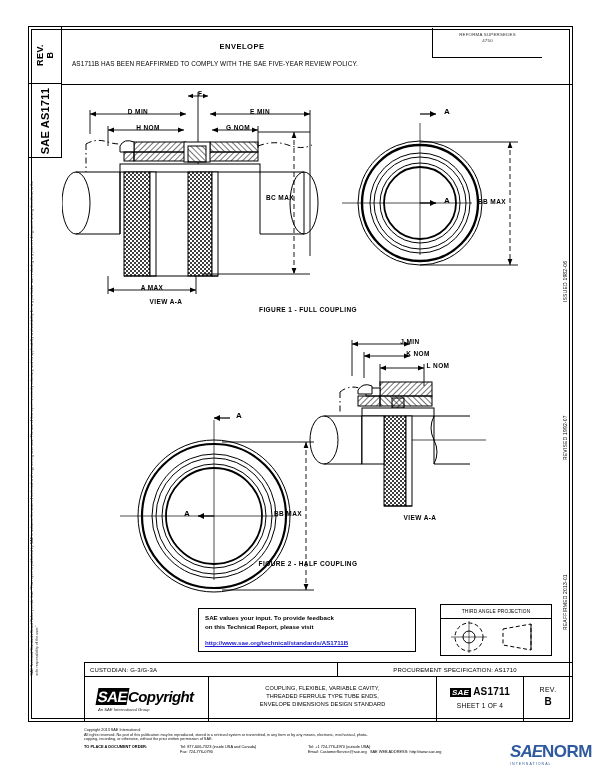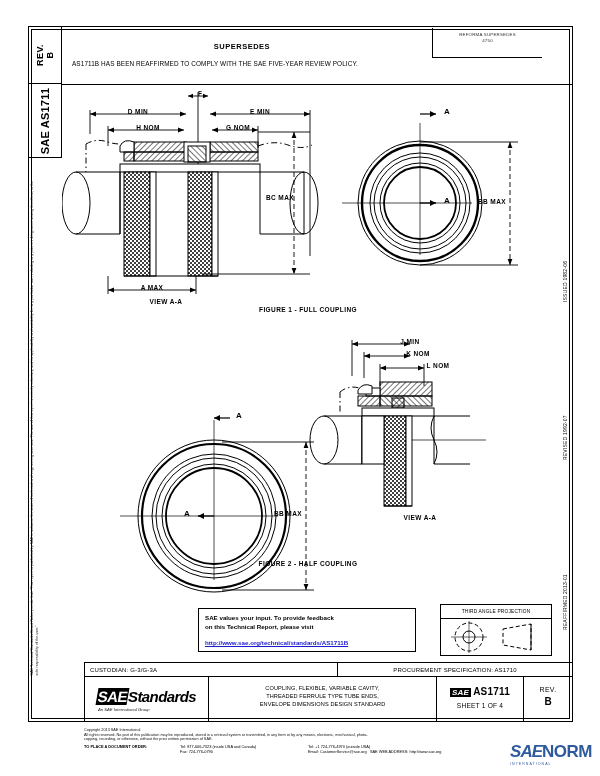--- a/index.html
+++ b/index.html
@@ -130,21 +130,21 @@
   </div>
 
   <div class="disclaimer">SAE Technical Standards Board Rules provide that: "This report is published by SAE to advance the state of technical and engineering sciences. The use of this report is entirely voluntary, and its applicability and suitability for any particular use, including any patent infringement arising therefrom, is the sole responsibility of the user."</div>
 
   <div class="revstrip">
     <div class="item" style="top:112px;left:11px">ISSUED 1982-06</div>
     <div class="item" style="top:270px;left:11px">REVISED 1992-07</div>
     <div class="item" style="top:440px;left:11px">REAFFIRMED 2013-01</div>
   </div>
 
-  <div class="rationale">SUPERSEDES</div>
+  <div class="rationale">ENVELOPE</div>
   <div class="rationale-body">AS1711B HAS BEEN REAFFIRMED TO COMPLY WITH THE SAE FIVE-YEAR REVIEW POLICY.</div>
   <div class="issbox">
     <div>REFORMA SUPERSEDES</div>
     <div>4750</div>
   </div>
   <div class="hdr-line"></div>
 
   <div class="canvas">
     <svg width="489" height="512" viewBox="0 0 489 512">
       <defs>
@@ -379,21 +379,21 @@
   </div>
 
   <div class="tblock">
     <div class="row1">
       <div class="c1">CUSTODIAN: G-3/G-3A</div>
       <div class="c2">PROCUREMENT SPECIFICATION: AS1710</div>
     </div>
     <div class="row2">
       <div class="logo">
         <div class="saelogo">
-          <span class="b">SAE</span><span>Standards</span>
+          <span class="b">SAE</span><span>Copyright</span>
         </div>
         <div class="saesub">An SAE International Group</div>
       </div>
       <div class="mid">
         <div class="assub">
           <div>COUPLING, FLEXIBLE, VARIABLE CAVITY,</div>
           <div>THREADED FERRULE TYPE TUBE ENDS,</div>
           <div>ENVELOPE DIMENSIONS DESIGN STANDARD</div>
         </div>
       </div>

